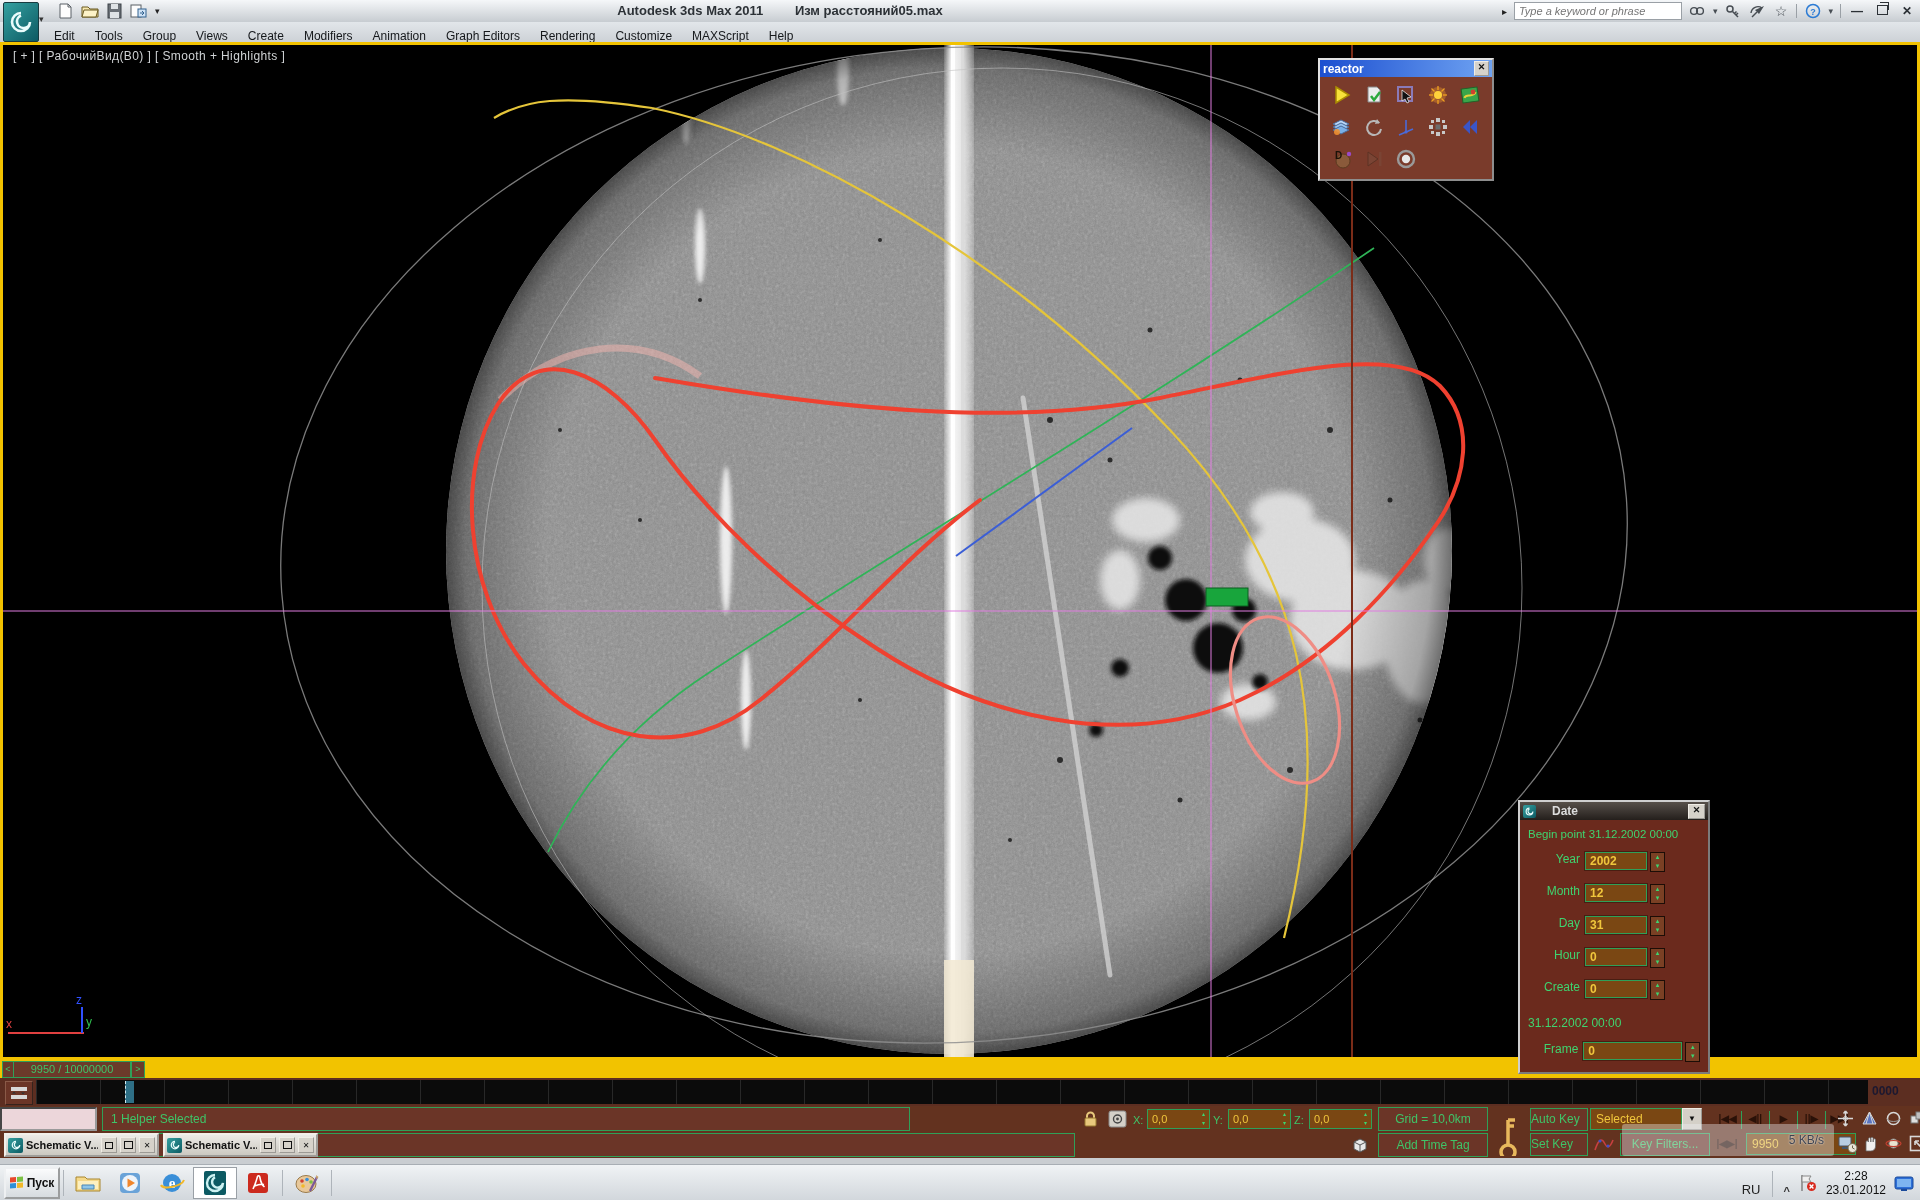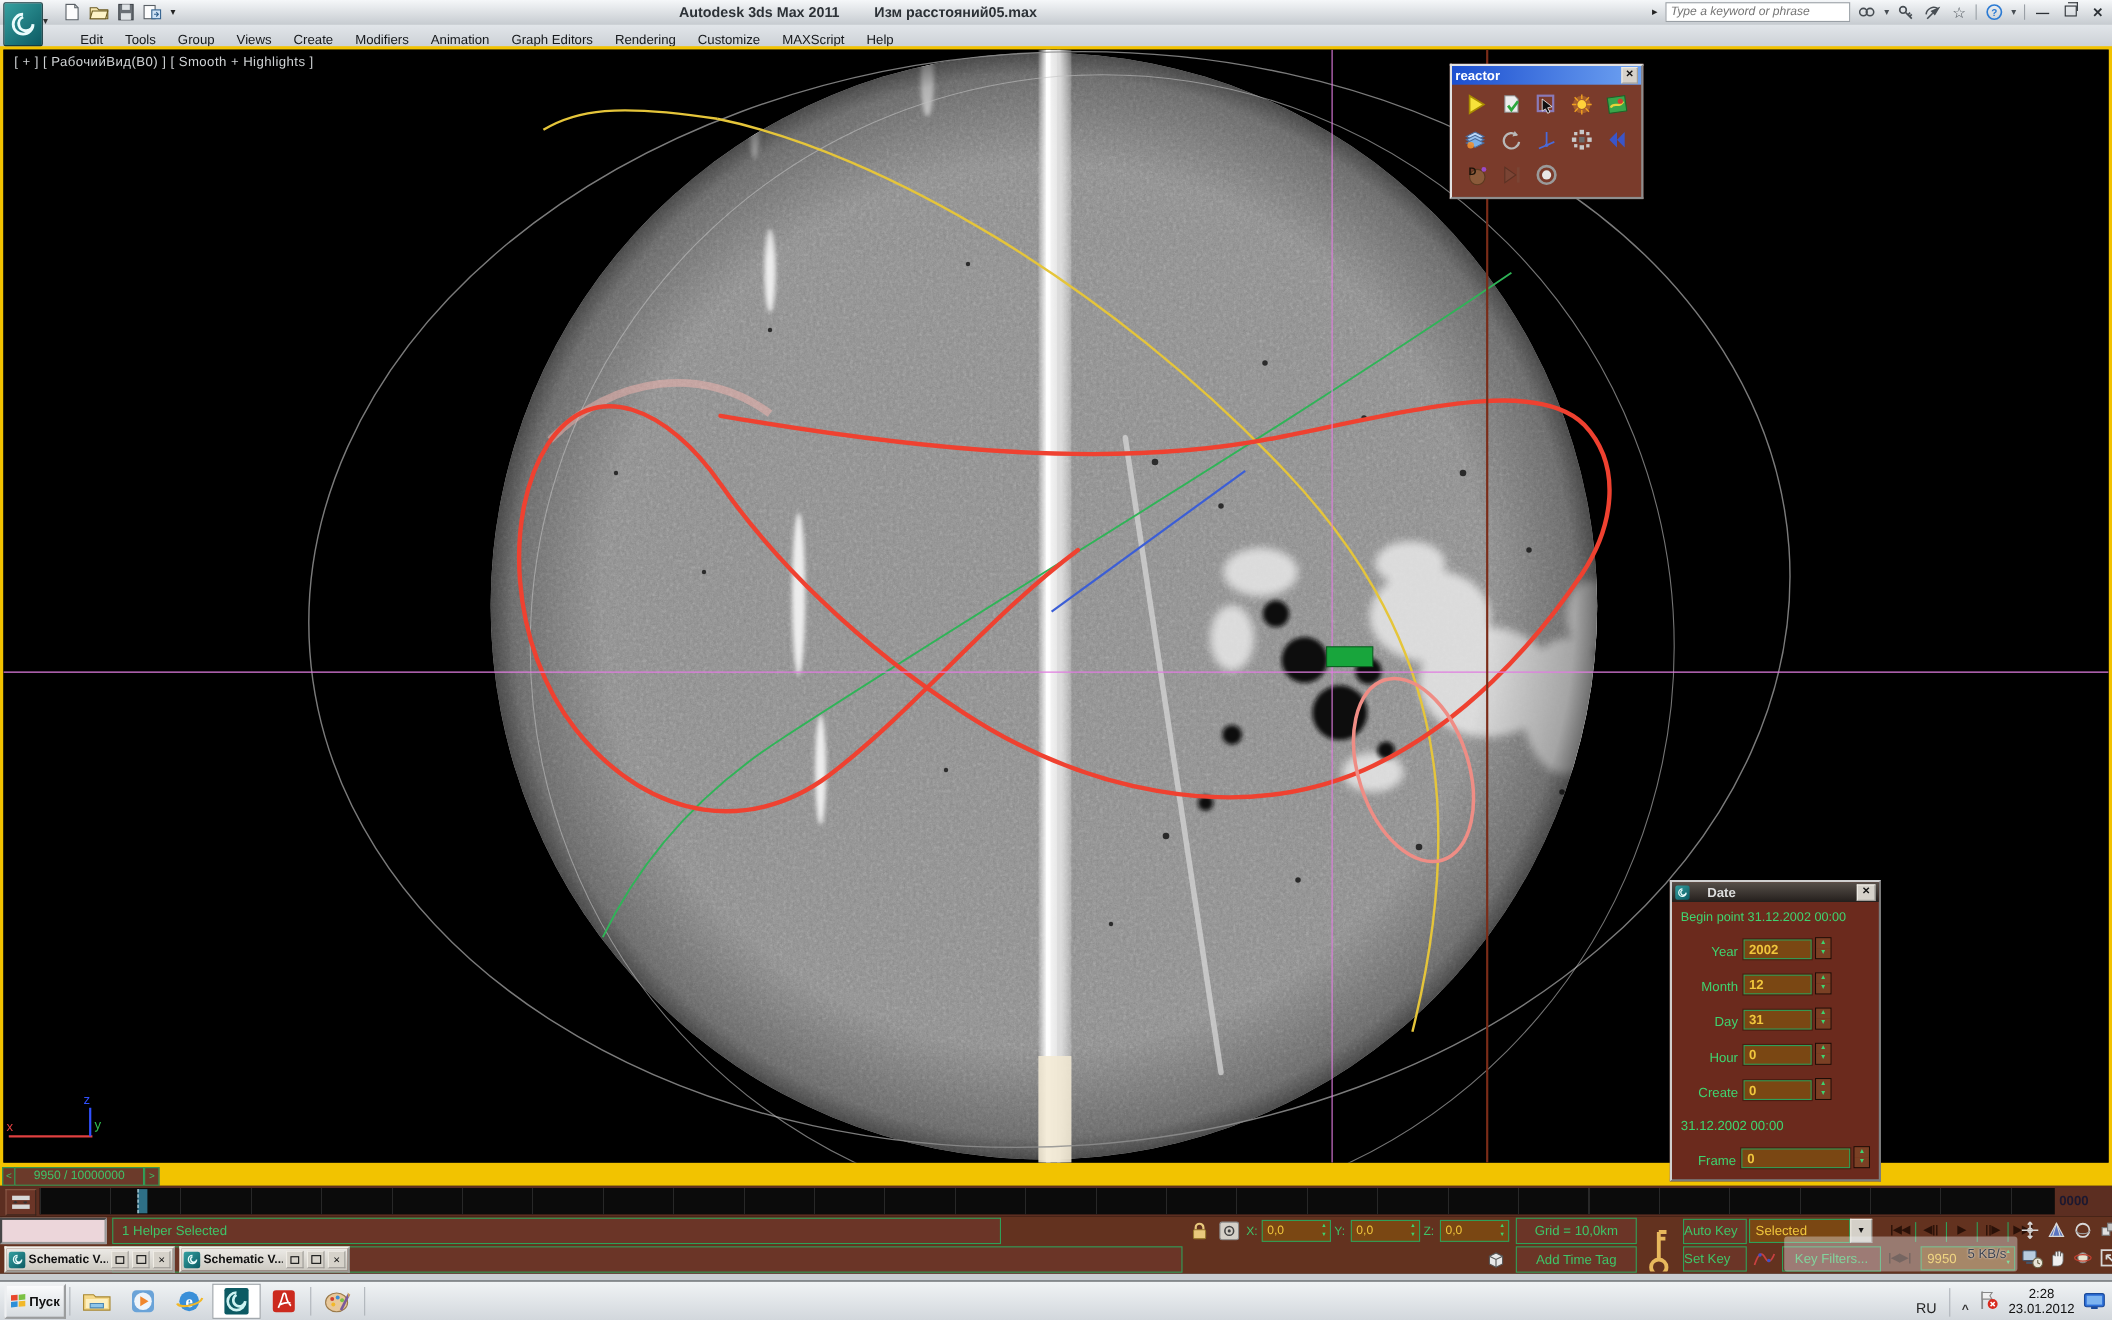--- a/index.html
+++ b/index.html
@@ -23,21 +23,21 @@
   .search-input{width:158px;height:14px;border:1px solid #9aa0a6;font:italic 11px "Liberation Sans",sans-serif;
       color:#8a8f94;padding:1px 4px;background:#fff}
   .tb-icon{width:17px;height:16px;display:flex;align-items:center;justify-content:center}
   .tb-sep{width:1px;height:14px;background:#9aa0a6}
   .win-btn{font-size:12px;font-weight:bold;color:#2c3136;width:18px;text-align:center}
   .restore-glyph{width:9px;height:8px;border:1px solid #2c3136;position:relative;display:inline-block}
   .restore-glyph::after{content:"";position:absolute;left:2px;top:-4px;width:8px;height:7px;border:1px solid #2c3136;border-bottom:none;border-left:none}
 
   
   .menubar{left:0;top:22px;width:1920px;height:28px;background:linear-gradient(#e2e6ea,#c4c9ce);
-      display:flex;align-items:center;padding-left:63px;box-sizing:border-box}
+      display:flex;align-items:center;padding-left:44px;box-sizing:border-box}
   .menu-item{padding:0 10px;font-size:12px;color:#15181b;line-height:20px}
 
   
   .vp-frame{left:0;top:42px;width:1920px;height:1018px;background:#f2c200}
   .vp-inner{left:3px;top:45px;width:1914px;height:1012px;background:#000;overflow:hidden}
   .vp-label{left:13px;top:49px;font-size:12px;color:#cfd2d4;letter-spacing:.4px;z-index:5}
 
   
   .reactor{left:1318px;top:58px;width:172px;z-index:20;border:2px outset #e2e2e2;background:#7a3b2b}
   .reactor-title{height:17px;background:linear-gradient(90deg,#1c4fd0,#6fa3f2);display:flex;align-items:center;
@@ -50,21 +50,21 @@
   
   .date-dlg{left:1518px;top:800px;width:188px;z-index:20;border:2px outset #cfcfcf;background:#6b2a1d}
   .date-title{height:18px;background:linear-gradient(#57504a,#241f1c);display:flex;align-items:center;gap:16px;
       padding:0 3px;color:#dcdcdc;font-weight:bold;font-size:12px}
   .date-logo{width:13px;height:13px;background:linear-gradient(135deg,#35a0a0,#0c5a63);border-radius:2px;
       display:flex;align-items:center;justify-content:center}
   .date-close{margin-left:auto;width:15px;height:13px;background:#d6d2ca;border:1px outset #f0ede6;
       font-size:9px;line-height:11px;text-align:center;color:#111}
   .date-body{padding:8px 8px 10px 8px}
   .gtext{color:#3fd46f;font-size:12px}
-  .dd-row{display:flex;align-items:flex-end;margin-top:12px}
+  .dd-row{display:flex;align-items:flex-start;margin-top:12px}
   .dd-label{width:52px;text-align:right;color:#3fd46f;font-size:12px;margin-right:5px}
   .dd-field{height:16px;background:#7a4713;border:1px solid #2fa058;outline:1px solid #17090366;
       color:#f0c63c;font-weight:bold;font-size:12px;line-height:16px;padding:0 4px}
   .w56{width:52px}.w96{width:92px}
   .spinner{margin-left:3px;width:13px;height:18px;display:flex;flex-direction:column;border:1px solid #1c0d06}
   .spinner span{flex:1;background:#7a4024;color:#3fd46f;font-size:7px;line-height:8px;text-align:center}
 
   
   .time-slider{left:0;top:1060px;width:1920px;height:18px;background:#f2c300}
   .ts-btn{top:1061px;height:15px;background:#6b3a2a;border:1px solid #2fa058;color:#3fc468;
@@ -93,21 +93,21 @@
   .gridbox{left:1378px;top:1px;width:110px;height:24px;text-align:center;line-height:22px}
   .addtag{left:1378px;top:27px;width:110px;height:24px;text-align:center;line-height:22px}
   .akbtn{width:58px;height:23px;text-align:left;line-height:21px}
   .dd-select{left:1590px;top:2px;width:112px;height:22px;display:flex}
   .dd-select .val{flex:1;background:#7a4713;border:1px solid #2fa058;color:#f0c63c;font-size:12px;
       line-height:20px;padding-left:5px}
   .dd-select .btn{width:18px;background:#d4d0c8;border:1px outset #efece4;text-align:center;
       font-size:8px;line-height:20px;color:#111}
   .pb-btn{width:27px;height:22px;color:#2a1108;font-size:10px;font-weight:bold;text-align:center;line-height:22px}
   .pb-sep{width:1px;height:18px;background:#2fa058;margin-top:2px}
-  .frame-field{left:1746px;top:27px;width:86px;height:22px;display:flex;background:#7a4713;
+  .frame-field{left:1746px;top:27px;width:110px;height:22px;display:flex;background:#7a4713;
       border:1px solid #2fa058;box-sizing:border-box}
   .frame-field .fv{flex:1;color:#f0c63c;font-size:12px;line-height:20px;padding-left:5px}
   .nav-row{display:flex;gap:5px}
   .nav-ic{width:19px;height:19px;display:flex;align-items:center;justify-content:center}
 
   
   .net-overlay{left:1622px;top:1124px;width:212px;height:32px;background:rgba(238,240,244,.38);
       border-radius:3px;z-index:25;display:flex;align-items:center;justify-content:flex-end;padding-right:10px;box-sizing:border-box}
   .net-text{color:#3c4250;font-size:12px;text-shadow:0 0 2px #fff}
 

